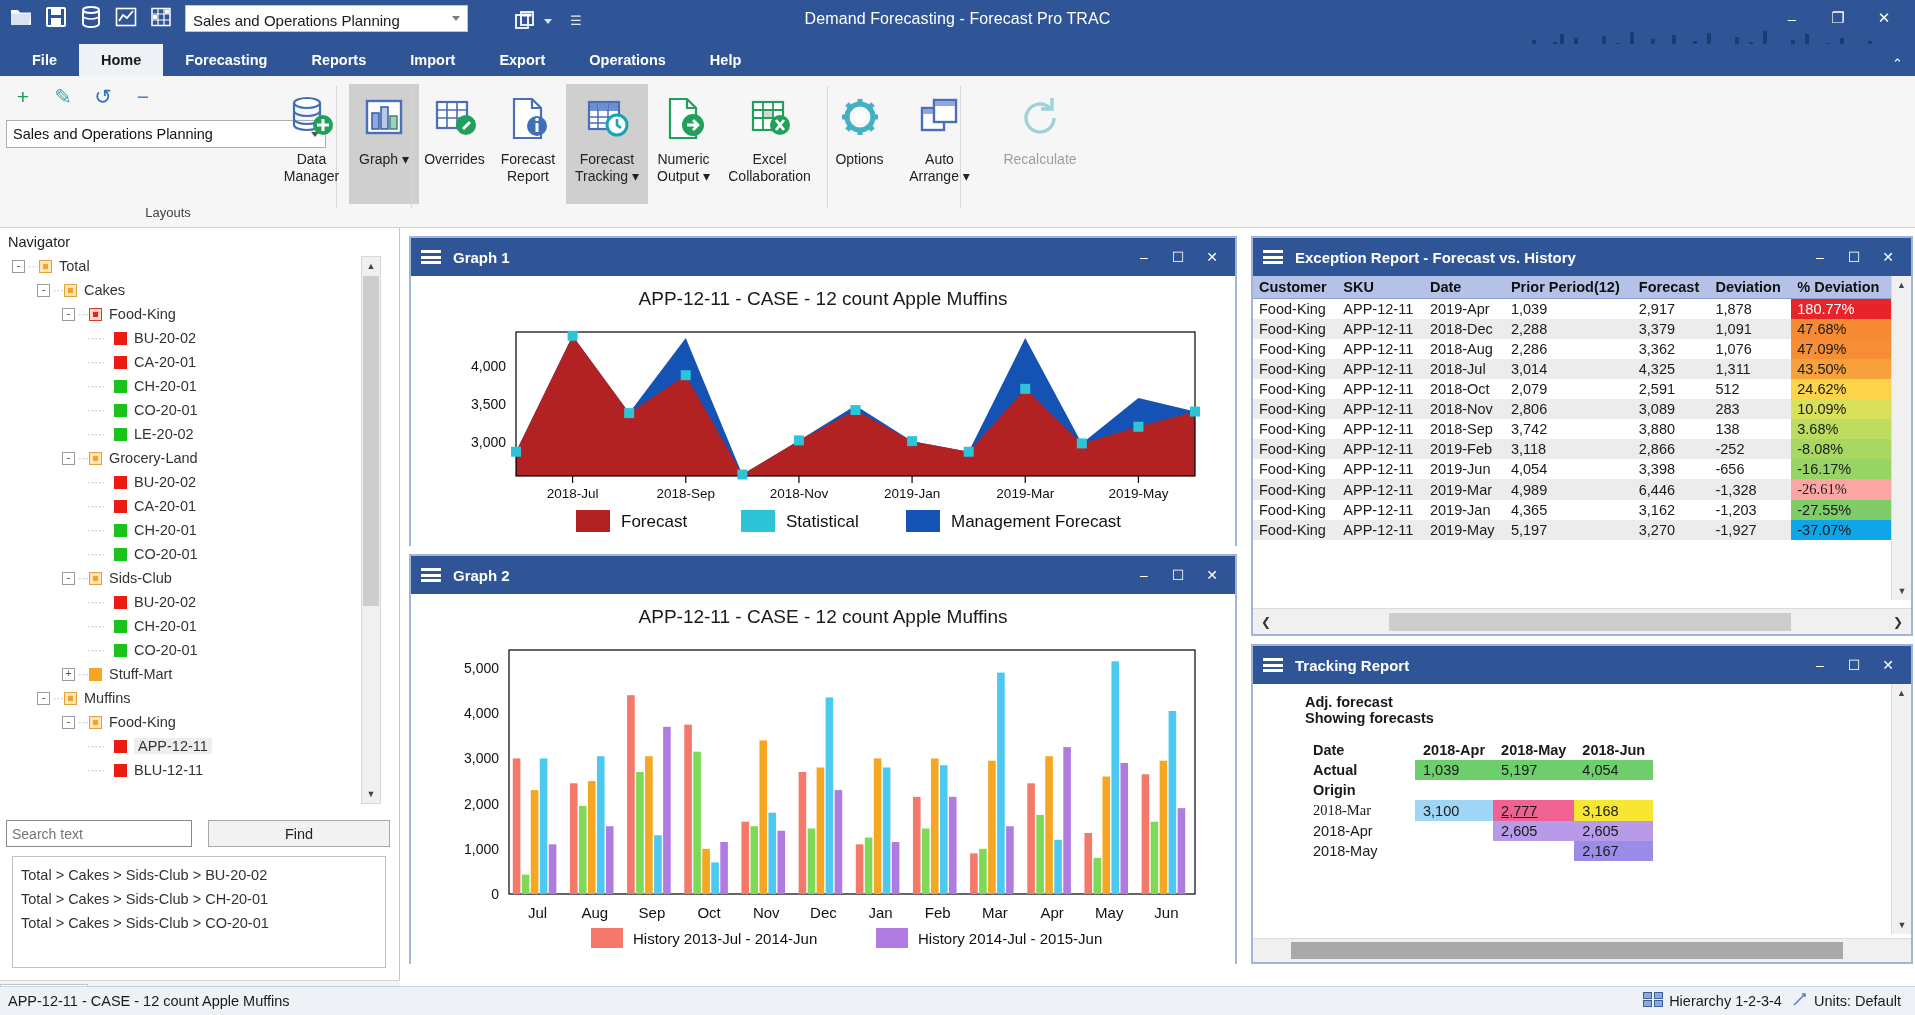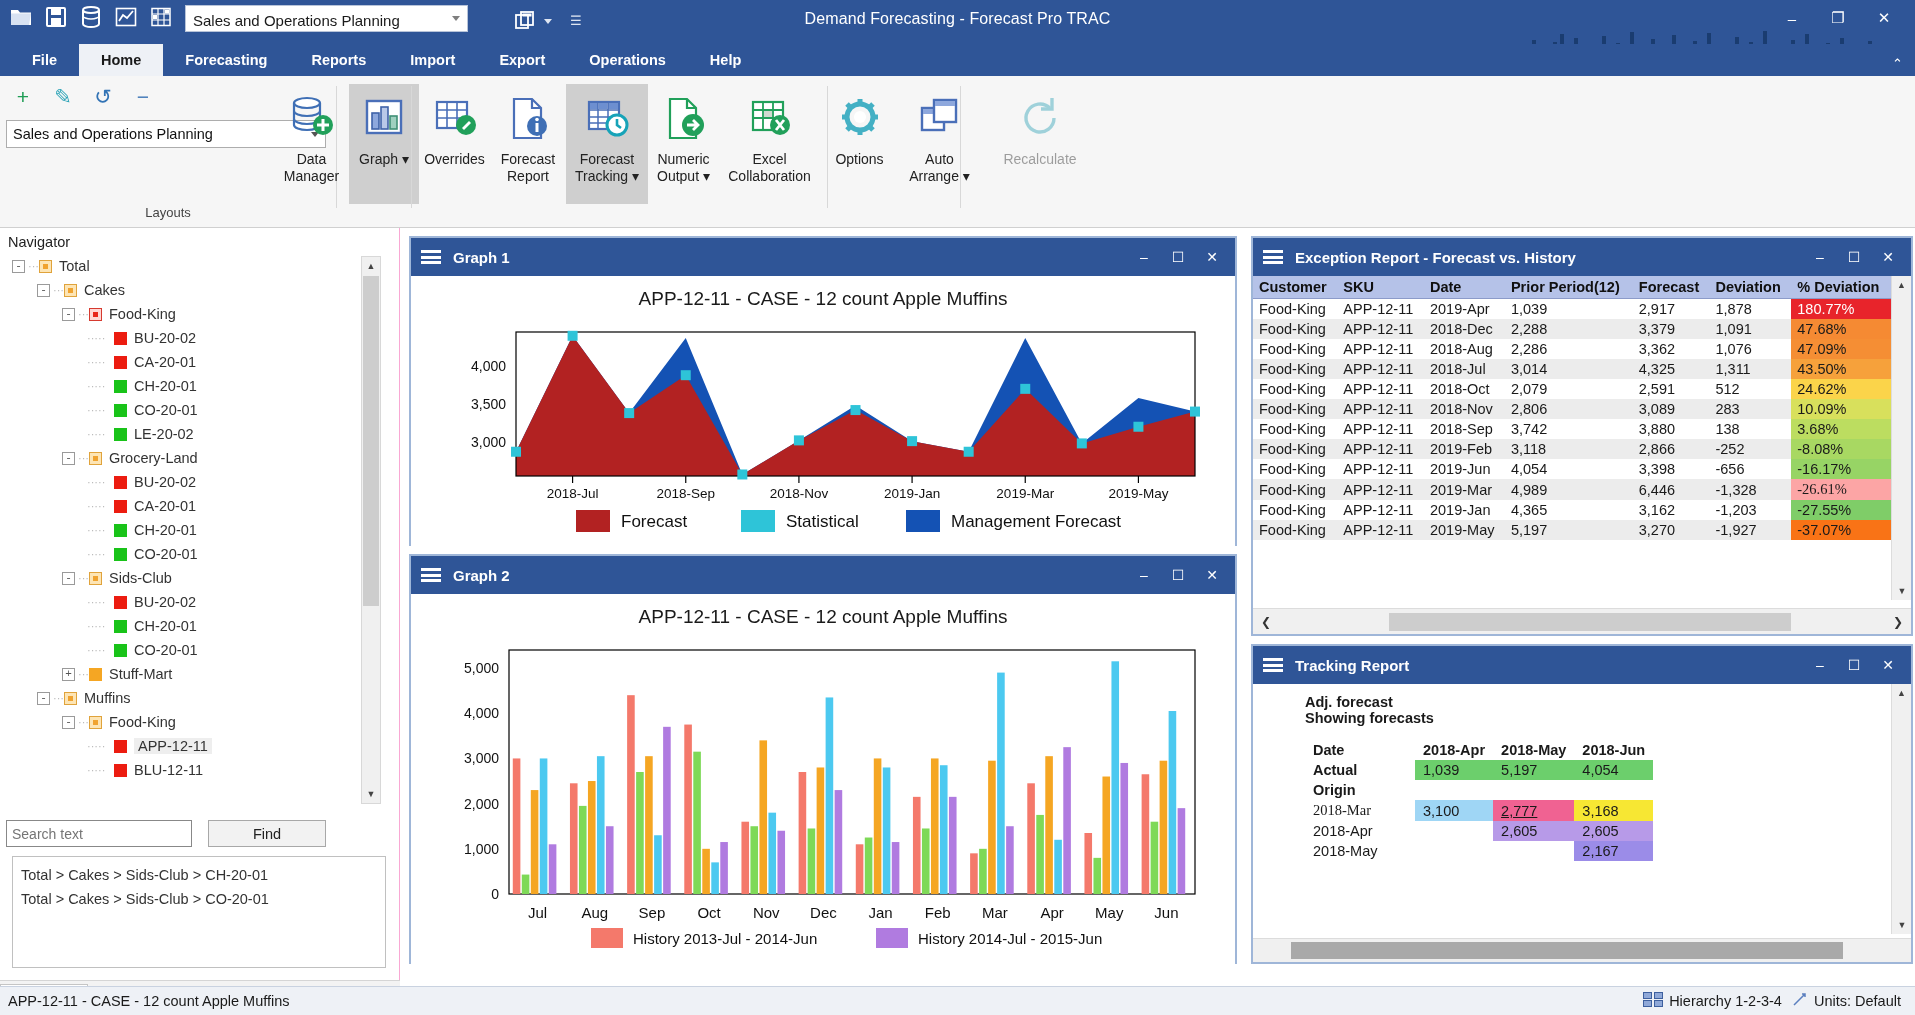--- a/index.html
+++ b/index.html
@@ -92,21 +92,21 @@
   .tnode .sq.green { background:#19c319; }
   .tnode .lbl { }
   .tnode.sel .lbl { background:#eeeeee; padding:0 4px; }
 
   .vscroll { position:absolute; right:18px; top:28px; width:20px; height:548px;
      background:#f0f0f0; border:1px solid #d8d8d8;}
   .vs-btn { width:18px;height:18px;display:flex;align-items:center;justify-content:center;
     background:#f0f0f0;font-size:9px;color:#444;cursor:pointer;}
   .vs-thumb { position:absolute; left:1px; top:19px; width:16px; height:330px; background:#cdcdcd; cursor:pointer;}
 
-  .search-row { position:absolute; left:6px; top:592px; width:320px; display:flex; gap:16px;}
+  .search-row { position:absolute; left:6px; top:592px; width:384px; display:flex; gap:16px;}
   .search-inp { width:186px; height:27px; border:1px solid #888; background:#fff;
      font-size:14px; color:#333; padding:0 5px; }
   .find-btn { width:196px; height:27px; border:1px solid #a8a8a8; background:#f2f2f2;
      font-size:14.5px; color:#222; cursor:pointer;}
   .path-box { position:absolute; left:12px; top:628px; width:374px; height:112px;
      border:1px solid #c0c0c0; background:#fff; padding:6px 8px; font-size:14.5px;
      color:#333; line-height:24px; overflow:hidden;}
   .nav-tabs { position:absolute; left:0; top:752px; width:400px; height:34px;
      border-top:1px solid #d5d5d5; background:#f3f3f3; display:flex; align-items:flex-end;}
   .nav-tab { height:30px; line-height:30px; padding:0 12px; font-size:14.5px;
@@ -596,20 +596,21 @@
       <div class="vs-thumb"></div>
       <div class="vs-btn" style="position:absolute;bottom:0;left:0;">▼</div>
     </div>
 
     <div class="search-row">
       <input class="search-inp" placeholder="Search text" style="">
       <button class="find-btn">Find</button>
     </div>
 
     <div class="path-box">
+      <div>Total &gt; Cakes &gt; Sids-Club &gt; BU-20-02</div>
       <div>Total &gt; Cakes &gt; Sids-Club &gt; CH-20-01</div>
       <div>Total &gt; Cakes &gt; Sids-Club &gt; CO-20-01</div>
     </div>
 
     <div class="nav-tabs">
       <div class="nav-tab">Navigator</div>
     </div>
   </div>
 
   <div class="workspace">
@@ -904,21 +905,21 @@
                   <td>-1,203</td>
                   <td class="pct" style="background: rgb(127, 205, 104); color: rgb(26, 26, 26); min-width: 92px;">-27.55%</td>
                 </tr>
                 <tr class="alt">
                   <td>Food-King</td>
                   <td>APP-12-11</td>
                   <td>2019-May</td>
                   <td>5,197</td>
                   <td>3,270</td>
                   <td>-1,927</td>
-                  <td class="pct" style="background: #f97316; color: rgb(26, 26, 26); min-width: 92px; margin-left: 25px;">-37.07%</td>
+                  <td class="pct" style="background: #0ea5e9; color: rgb(26, 26, 26); min-width: 92px; margin-left: 25px;">-37.07%</td>
                 </tr>
               </tbody>
           </table>
         </div>
         <div style="position:absolute;right:0;top:0;width:20px;bottom:34px;background:#f0f0f0;border-left:1px solid #dcdcdc;">
           <div style="height:18px;text-align:center;font-size:9px;line-height:18px;color:#444;">▲</div>
           <div style="position:absolute;bottom:0;width:20px;height:18px;text-align:center;font-size:9px;line-height:18px;color:#444;">▼</div>
         </div>
         <div class="hscroll" style="position:absolute;left:0;right:0;bottom:0;">
           <div class="hs-btn">❮</div>

